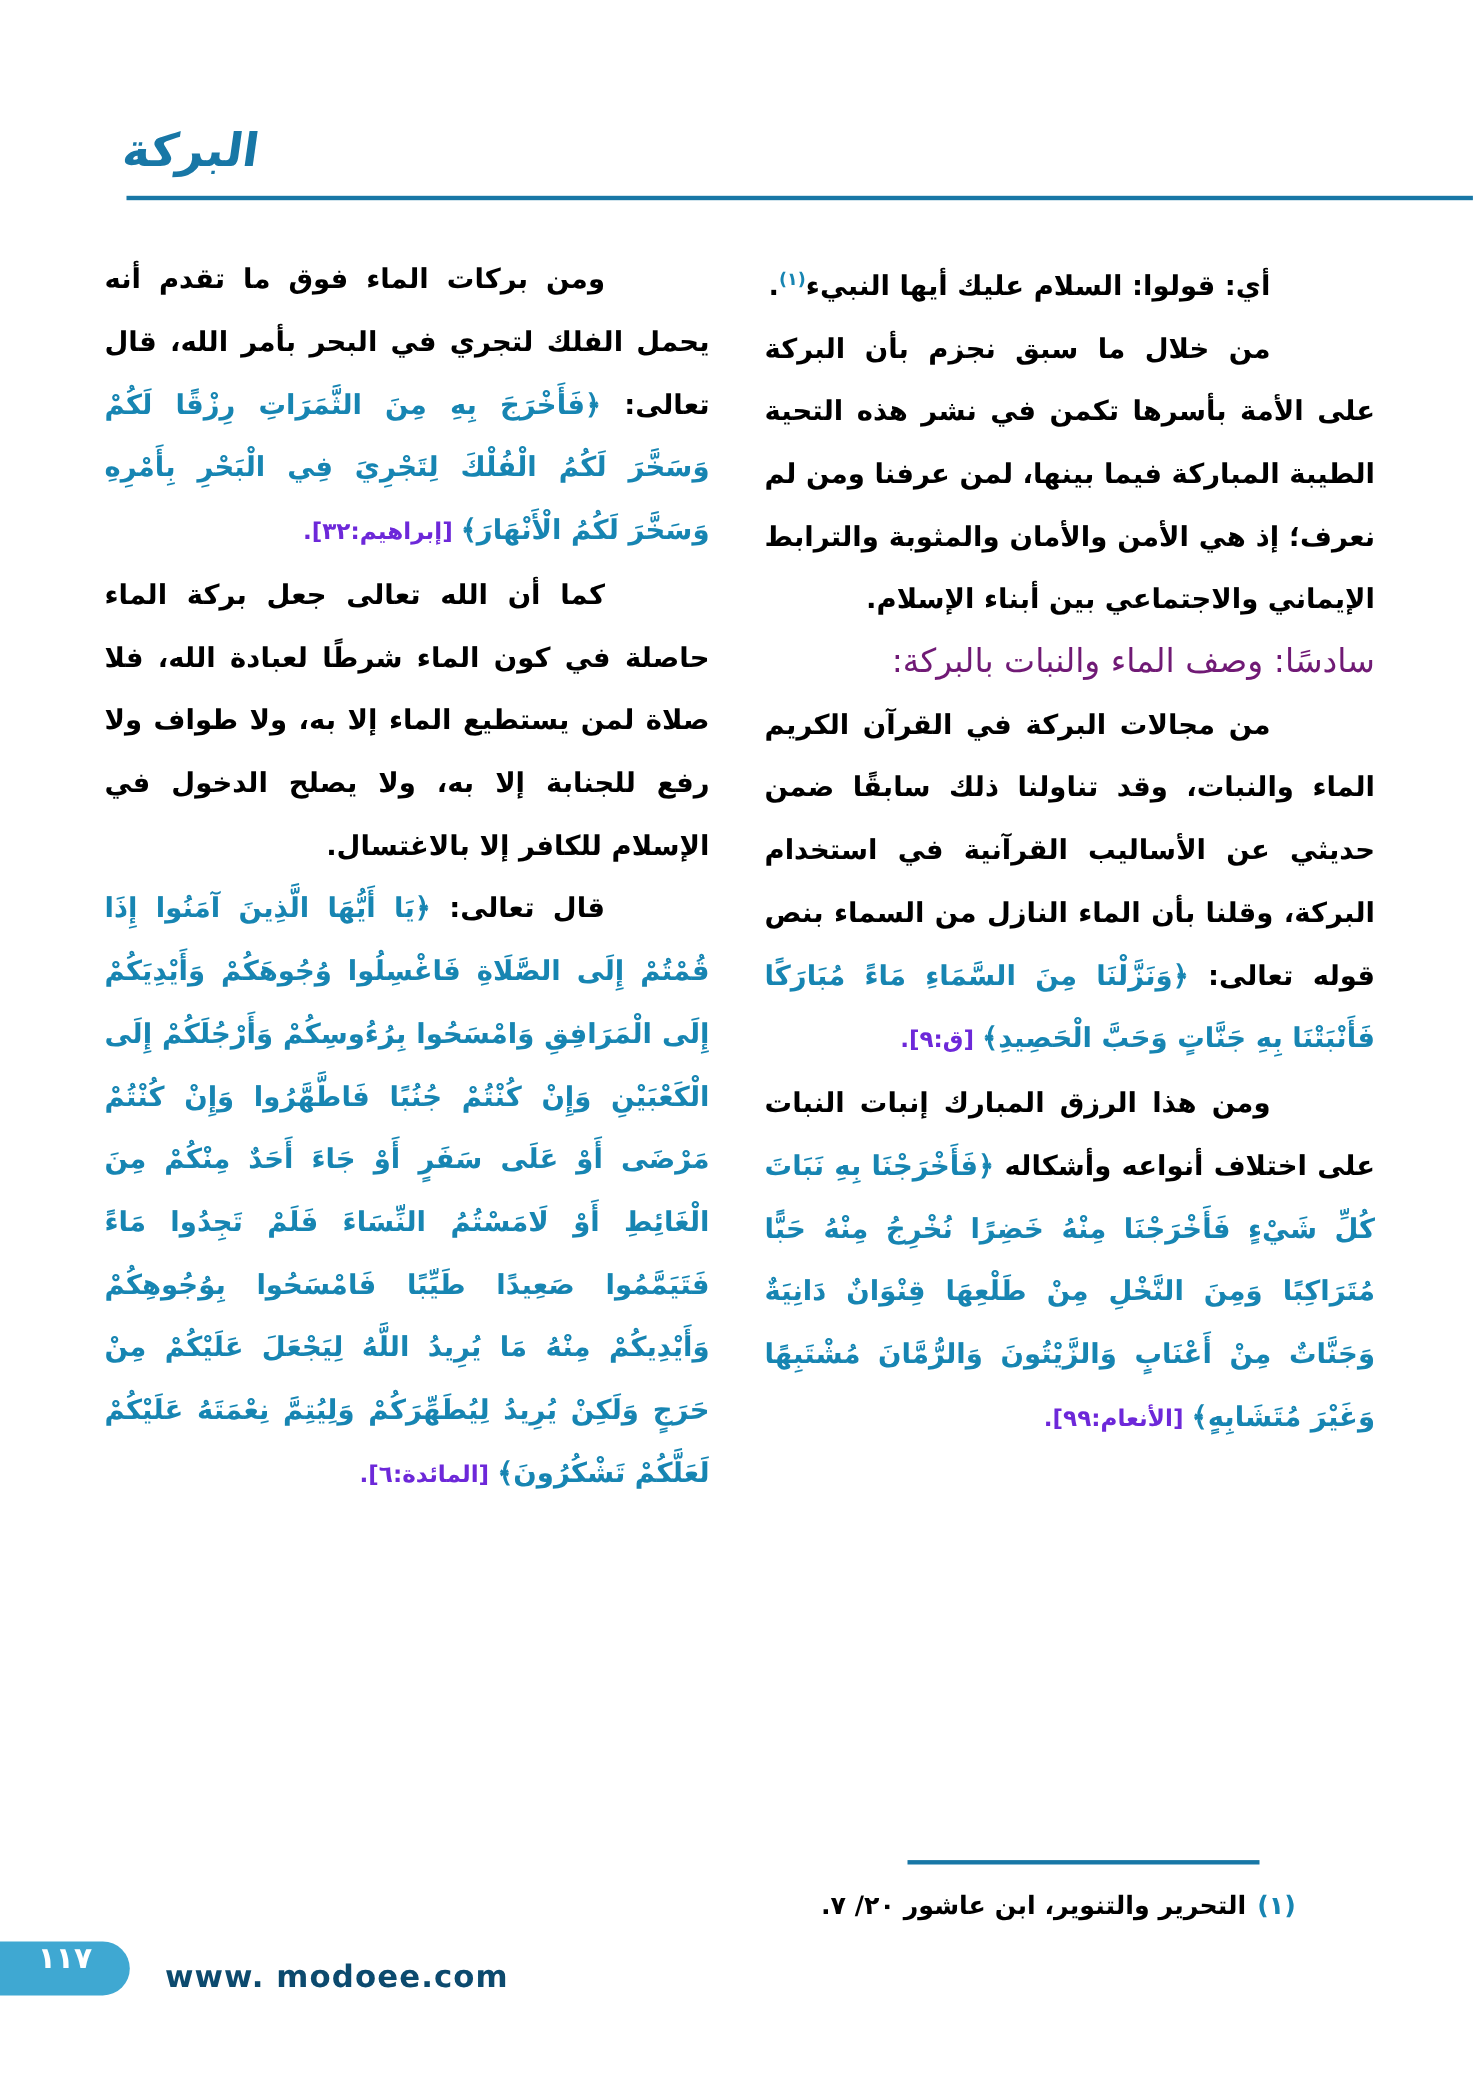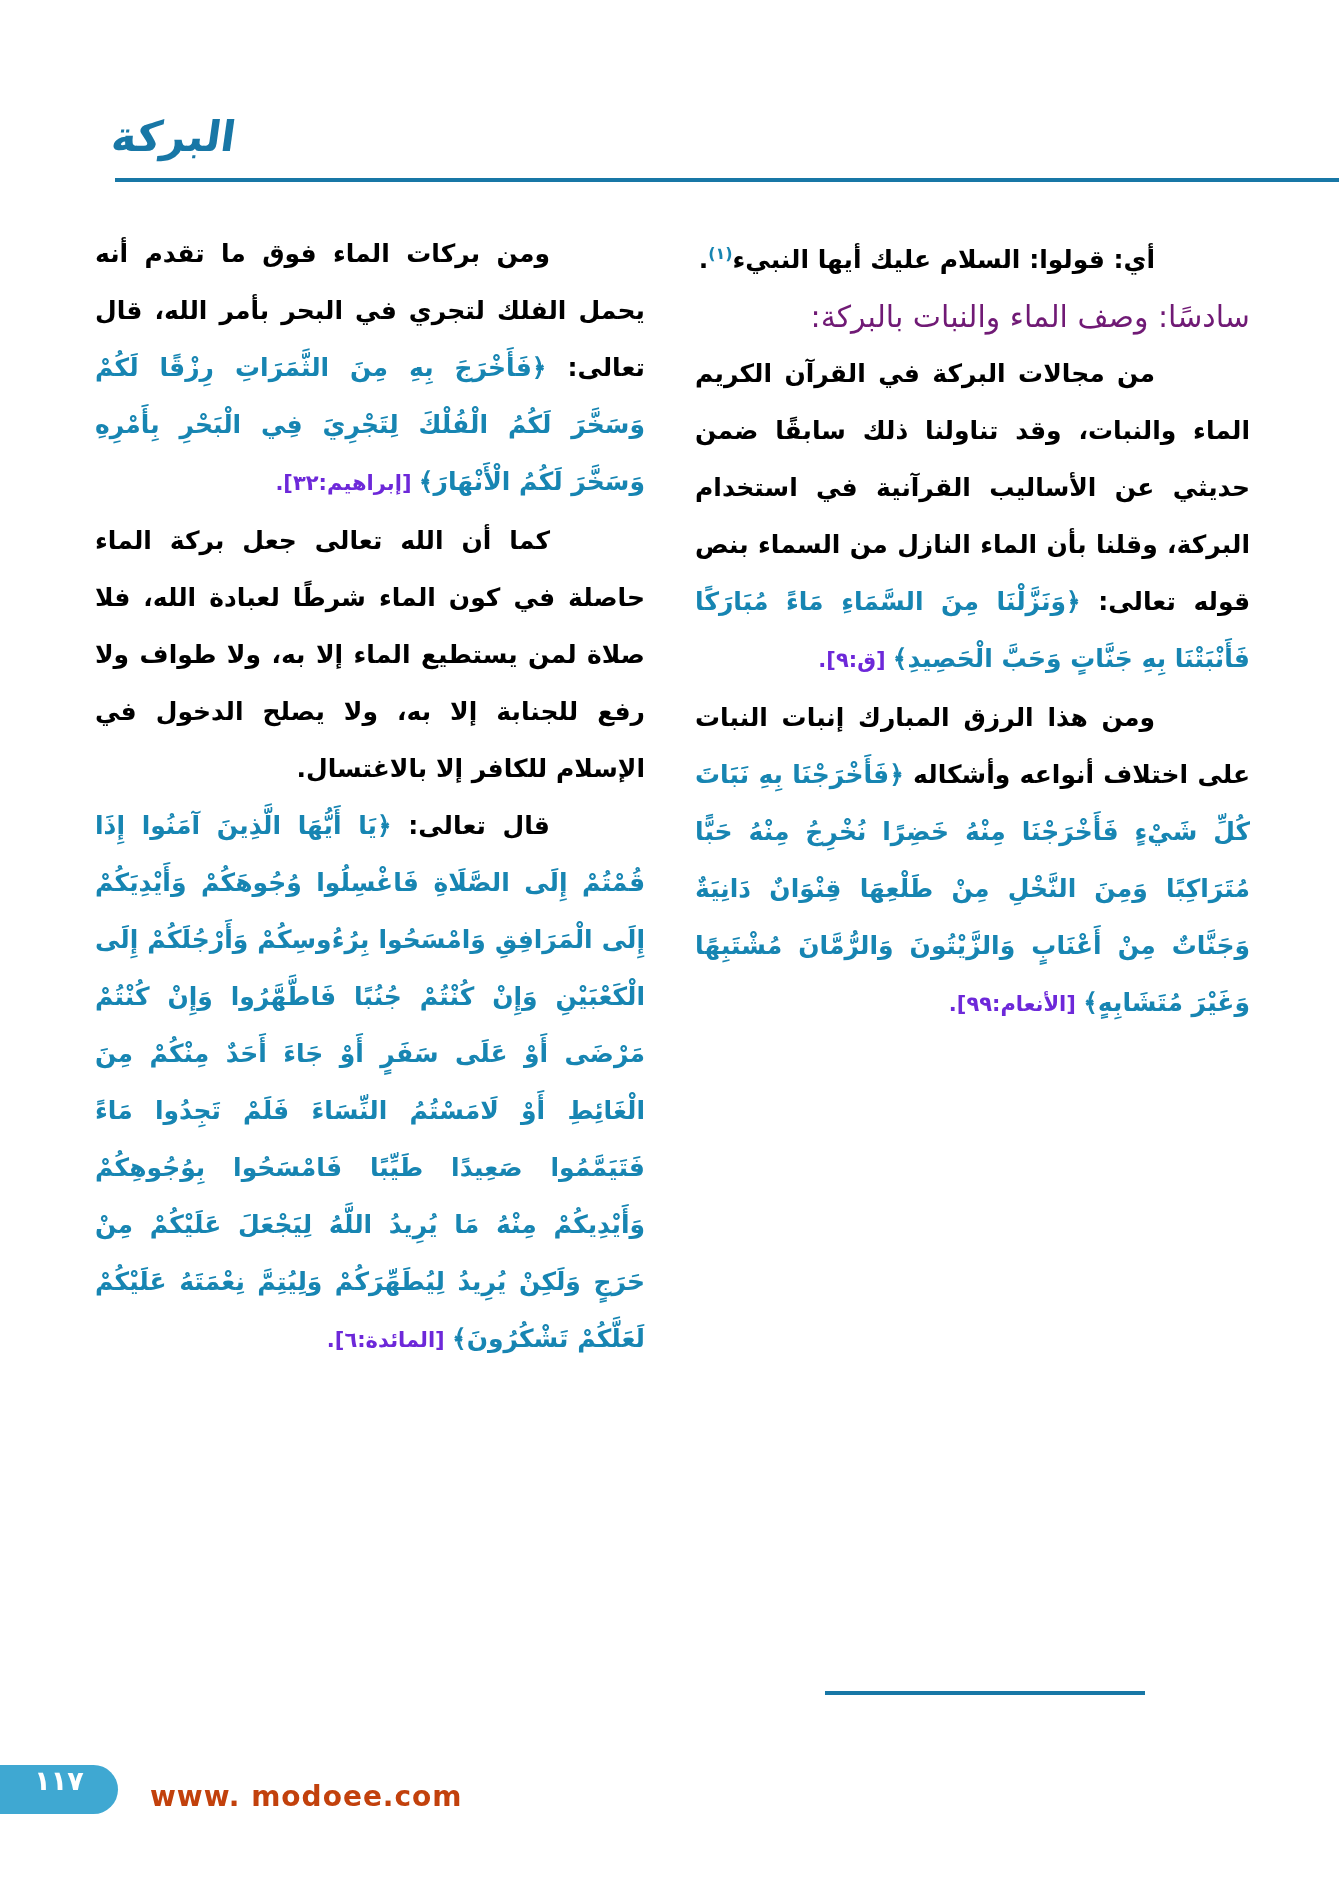--- a/index.html
+++ b/index.html
@@ -43,34 +43,35 @@
 
   
   .page-tab{
     position:absolute;left:0;top:1765px;width:118px;height:49px;
     background:#3FA8D2;border-radius:0 33px 33px 0;
     display:flex;align-items:flex-start;justify-content:center;
     color:#ffffff;font-size:27px;font-weight:700;direction:rtl;
   }
   .site-url{
     position:absolute;left:150px;top:1780px;
-    color:#c2410c;font-size:28px;font-weight:600;letter-spacing:1px;
+    color:#0c4a6e;font-size:28px;font-weight:600;letter-spacing:1px;
   }
 </style>
 </head>
 <body>
 
 <div class="page">
 
   <div class="header-title">البركة</div>
   <div class="header-rule"></div>
 
   <div class="col col-right">
     <p class="indent"><span>أي: قولوا: السلام عليك أيها النبيء</span><span class="fnref">(١)</span><span>.</span></p>
 
+    <p class="indent"><span>من خلال ما سبق نجزم بأن البركة على الأمة بأسرها تكمن في نشر هذه التحية الطيبة المباركة فيما بينها، لمن عرفنا ومن لم نعرف؛ إذ هي الأمن والأمان والمثوبة والترابط الإيماني والاجتماعي بين أبناء الإسلام.</span></p>
 
     <p class="sec-heading">سادسًا: وصف الماء والنبات بالبركة:</p>
 
     <p class="indent"><span>من مجالات البركة في القرآن الكريم الماء والنبات، وقد تناولنا ذلك سابقًا ضمن حديثي عن الأساليب القرآنية في استخدام البركة، وقلنا بأن الماء النازل من السماء بنص قوله تعالى: </span><span class="quran">﴿وَنَزَّلْنَا مِنَ السَّمَاءِ مَاءً مُبَارَكًا فَأَنْبَتْنَا بِهِ جَنَّاتٍ وَحَبَّ الْحَصِيدِ﴾</span><span class="ref"> [ق:٩].</span></p>
 
 
 
     <p class="indent"><span>ومن هذا الرزق المبارك إنبات النبات على اختلاف أنواعه وأشكاله </span><span class="quran">﴿فَأَخْرَجْنَا بِهِ نَبَاتَ كُلِّ شَيْءٍ فَأَخْرَجْنَا مِنْهُ خَضِرًا نُخْرِجُ مِنْهُ حَبًّا مُتَرَاكِبًا وَمِنَ النَّخْلِ مِنْ طَلْعِهَا قِنْوَانٌ دَانِيَةٌ وَجَنَّاتٌ مِنْ أَعْنَابٍ وَالزَّيْتُونَ وَالرُّمَّانَ مُشْتَبِهًا وَغَيْرَ مُتَشَابِهٍ﴾</span><span class="ref"> [الأنعام:٩٩].</span></p>
   </div>
 
@@ -78,19 +79,20 @@
     <p class="indent"><span>ومن بركات الماء فوق ما تقدم أنه يحمل الفلك لتجري في البحر بأمر الله، قال تعالى: </span><span class="quran">﴿فَأَخْرَجَ بِهِ مِنَ الثَّمَرَاتِ رِزْقًا لَكُمْ وَسَخَّرَ لَكُمُ الْفُلْكَ لِتَجْرِيَ فِي الْبَحْرِ بِأَمْرِهِ وَسَخَّرَ لَكُمُ الْأَنْهَارَ﴾</span><span class="ref"> [إبراهيم:٣٢].</span></p>
 
 
     <p class="indent"><span>كما أن الله تعالى جعل بركة الماء حاصلة في كون الماء شرطًا لعبادة الله، فلا صلاة لمن يستطيع الماء إلا به، ولا طواف ولا رفع للجنابة إلا به، ولا يصلح الدخول في الإسلام للكافر إلا بالاغتسال.</span></p>
 
     <p class="indent"><span>قال تعالى: </span><span class="quran">﴿يَا أَيُّهَا الَّذِينَ آمَنُوا إِذَا قُمْتُمْ إِلَى الصَّلَاةِ فَاغْسِلُوا وُجُوهَكُمْ وَأَيْدِيَكُمْ إِلَى الْمَرَافِقِ وَامْسَحُوا بِرُءُوسِكُمْ وَأَرْجُلَكُمْ إِلَى الْكَعْبَيْنِ وَإِنْ كُنْتُمْ جُنُبًا فَاطَّهَّرُوا وَإِنْ كُنْتُمْ مَرْضَى أَوْ عَلَى سَفَرٍ أَوْ جَاءَ أَحَدٌ مِنْكُمْ مِنَ الْغَائِطِ أَوْ لَامَسْتُمُ النِّسَاءَ فَلَمْ تَجِدُوا مَاءً فَتَيَمَّمُوا صَعِيدًا طَيِّبًا فَامْسَحُوا بِوُجُوهِكُمْ وَأَيْدِيكُمْ مِنْهُ مَا يُرِيدُ اللَّهُ لِيَجْعَلَ عَلَيْكُمْ مِنْ حَرَجٍ وَلَكِنْ يُرِيدُ لِيُطَهِّرَكُمْ وَلِيُتِمَّ نِعْمَتَهُ عَلَيْكُمْ لَعَلَّكُمْ تَشْكُرُونَ﴾</span><span class="ref"> [المائدة:٦].</span></p>
 
   </div>
 
   <div class="footnote-rule"></div>
+  <div class="footnote"><span class="marker">(١)</span><span>التحرير والتنوير، ابن عاشور ٢٠/ ٧.</span></div>
 
   <div class="page-tab">
       <span>١١٧</span>
     </div>
   <div class="site-url">www. modoee.com</div>
 
 </div>
 
 </body></html>

